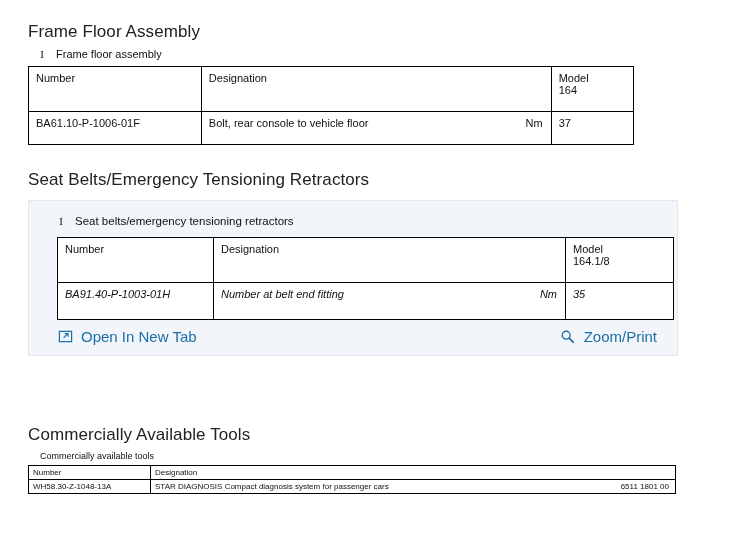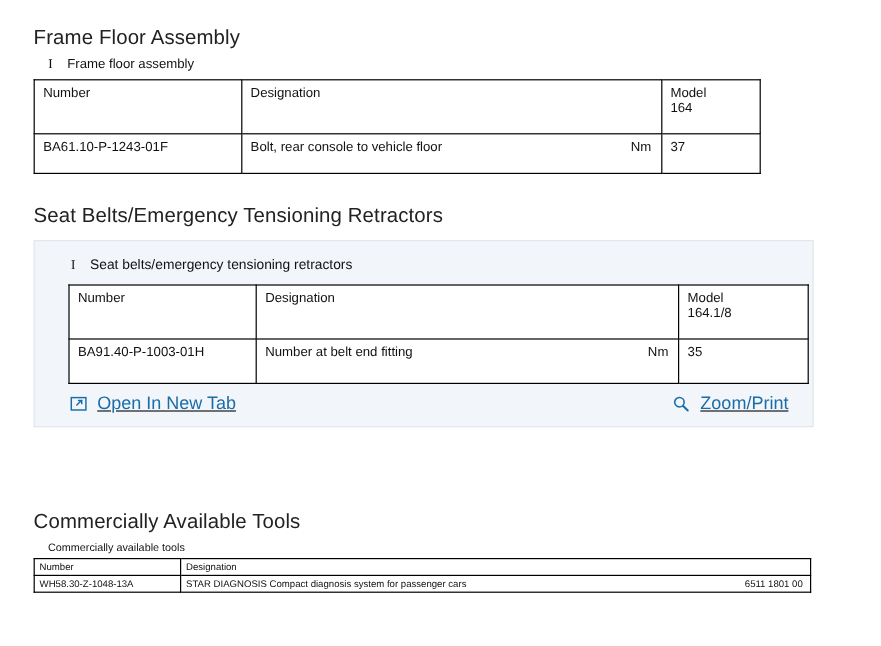--- a/index.html
+++ b/index.html
@@ -108,29 +108,28 @@
   }
   .panel table.torque {
     background: #ffffff;
     width: 616px;
     margin-left: 12px;
   }
   .panel .col-number  { width: 156px; }
   .panel .col-design  { width: 352px; }
   .panel .col-model   { width: 108px; }
   .panel th.hdr { height: 38px; }
-  .panel .row-data td { height: 26px; }
+  .panel .row-data td { height: 26px; font-style: italic; }
 
   .panel-actions {
     display: flex;
     justify-content: space-between;
     align-items: flex-start;
     margin-top: 8px;
     padding: 0 4px 0 12px;
-    text-decoration: underline;
   }
   .link {
     display: inline-flex;
     align-items: center;
     gap: 8px;
     color: #1a6ea8;
     font-size: 15px;
     text-decoration: none;
     cursor: pointer;
   }
@@ -206,21 +205,21 @@
           <th class="hdr">Number</th>
           <th class="hdr">Designation</th>
           <th class="hdr">
             <span>Model</span><br>
             <span>164</span>
           </th>
         </tr>
       </thead>
       <tbody>
         <tr class="row-data">
-          <td>BA61.10-P-1243-01F</td>
+          <td>BA61.10-P-1006-01F</td>
           <td class="designation">
             <span>Bolt, rear console to vehicle floor</span>
             <span class="unit">Nm</span>
           </td>
           <td>37</td>
         </tr>
       </tbody>
     </table>
   </div>
 

